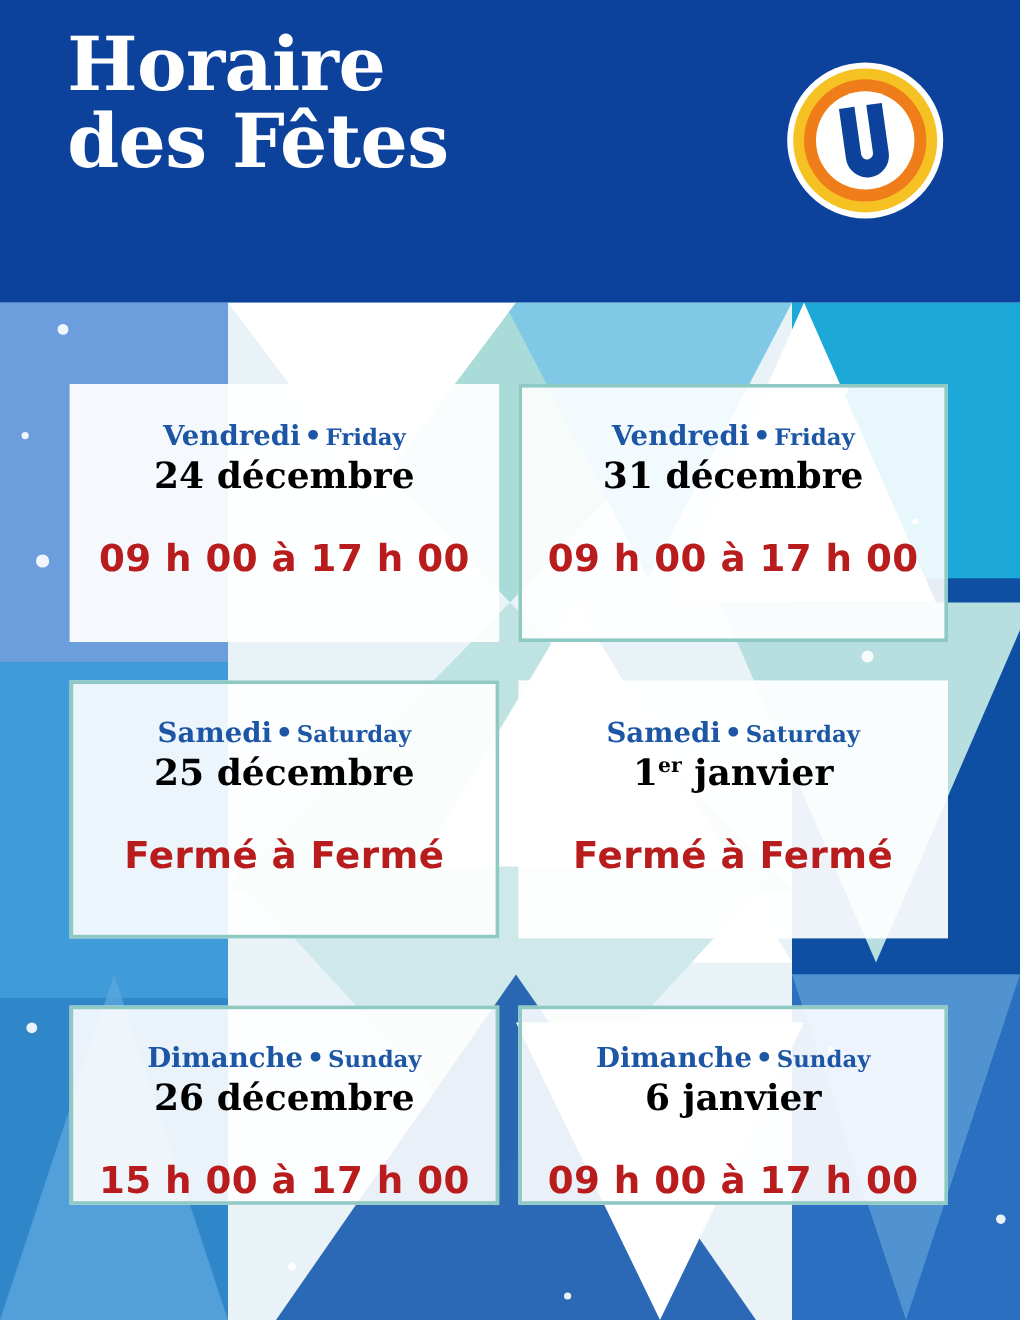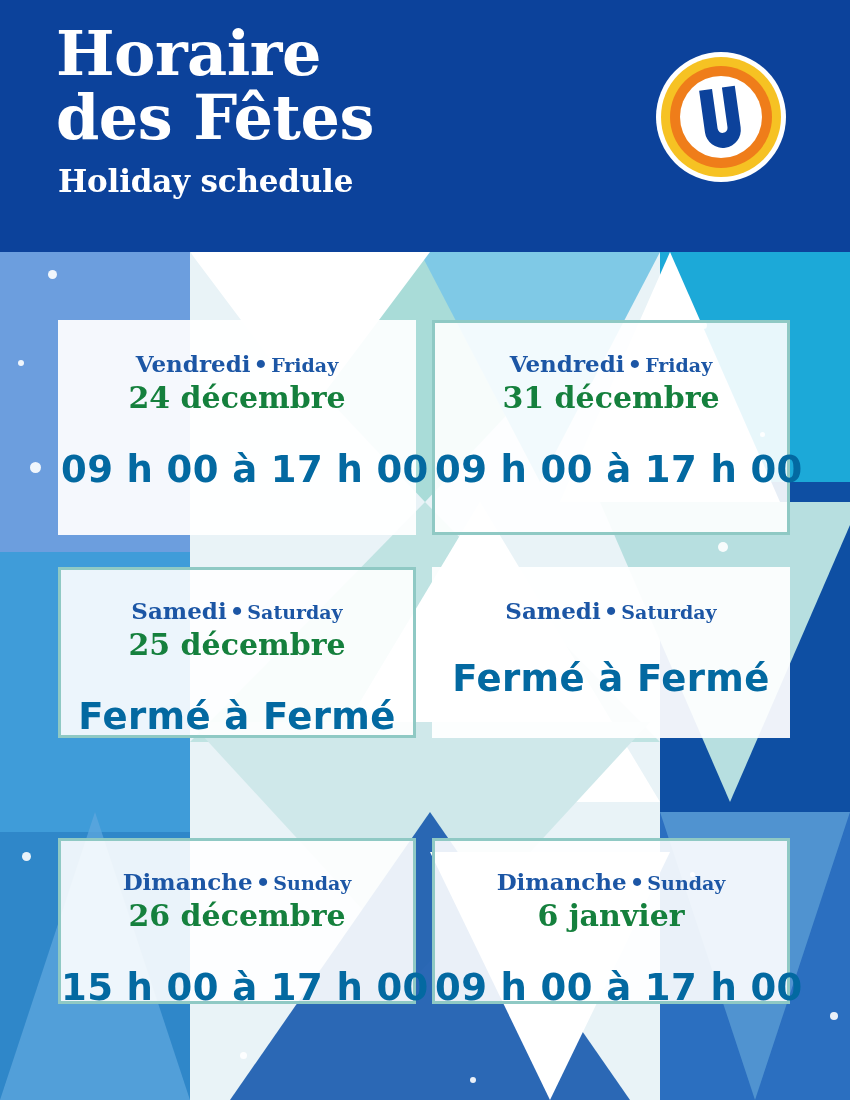--- a/index.html
+++ b/index.html
@@ -116,51 +116,51 @@
   .card {
     position: absolute;
     background: rgba(255,255,255,0.90);
     border: 3px solid #8fc9c4;
     box-sizing: border-box;
     text-align: center;
   }
   .card.plain { border-color: transparent; background: rgba(255,255,255,0.93); }
 
   .c-r1 { top: 68px; height: 215px; }
-  .c-r2 { top: 315px; height: 171px; }
+  .c-r2 { top: 315px; height: 215px; }
   .c-r3 { top: 586px; height: 166px; }
   .c-left { left: 58px; width: 358px; }
   .c-right { left: 432px; width: 358px; }
 
   .day-line {
     font-family: "DejaVu Serif", "Liberation Serif", serif;
     font-weight: bold;
     color: #1c56a5;
     margin-top: 28px;
     line-height: 1.1;
     white-space: nowrap;
   }
   .day-fr { font-size: 23px; }
   .bullet { font-size: 23px; padding: 0 3px; }
   .day-en { font-size: 19px; }
   .date {
     font-family: "DejaVu Serif", "Liberation Serif", serif;
     font-weight: bold;
     font-size: 30px;
-    color: #15803d;
+    color: #000000;
     margin-top: 5px;
     line-height: 1.1;
     white-space: nowrap;
   }
   .date sup { font-size: 17px; vertical-align: super; }
   .hours {
     font-family: "DejaVu Sans", "Liberation Sans", sans-serif;
     font-weight: bold;
-    font-size: 37px;
-    color: #0369a1;
+    font-size: 31px;
+    color: #b91c1c;
     margin-top: 34px;
     letter-spacing: 0.4px;
     white-space: nowrap;
   }
 </style>
 </head>
 <body>
 
 <div class="poster">
 
@@ -196,21 +196,20 @@
       <div class="dot" style="left:240px; top:800px; width:7px;  height:7px;"></div>
       <div class="dot" style="left:470px; top:825px; width:6px;  height:6px;"></div>
       <div class="dot" style="left:690px; top:620px; width:5px;  height:5px;"></div>
     </div>
   </div>
 
   <div class="header">
     <div class="header-text">
       <h1 class="title-fr">Horaire
 des Fêtes</h1>
-      <div class="title-en">Holiday schedule</div>
     </div>
     <div class="logo">
       <svg width="134" height="134" viewBox="0 0 134 134" xmlns="http://www.w3.org/2000/svg">
         <circle cx="67" cy="67" r="65" fill="#ffffff"></circle>
         <circle cx="67" cy="67" r="60" fill="#f6c223"></circle>
         <circle cx="67" cy="67" r="51" fill="#ef7d1a"></circle>
         <circle cx="67" cy="67" r="41" fill="#ffffff"></circle>
         <g transform="rotate(-8 67 67)">
           <path d="M49 38 h13 v40 a5 5 0 0 0 10 0 V38 h13 v42 a18 18 0 0 1 -36 0 z" fill="#0c429b"></path>
         </g>
@@ -241,20 +240,21 @@
         <span class="day-fr">Samedi</span><span class="bullet">•</span><span class="day-en">Saturday</span>
       </div>
       <div class="date">25 décembre</div>
       <div class="hours">Fermé à Fermé</div>
     </div>
 
     <div class="card plain c-r2 c-right">
       <div class="day-line">
         <span class="day-fr">Samedi</span><span class="bullet">•</span><span class="day-en">Saturday</span>
       </div>
+      <div class="date">1<sup>er</sup> janvier</div>
       <div class="hours">Fermé à Fermé</div>
     </div>
 
     <div class="card c-r3 c-left">
       <div class="day-line">
         <span class="day-fr">Dimanche</span><span class="bullet">•</span><span class="day-en">Sunday</span>
       </div>
       <div class="date">26 décembre</div>
       <div class="hours">15 h 00 à 17 h 00</div>
     </div>

